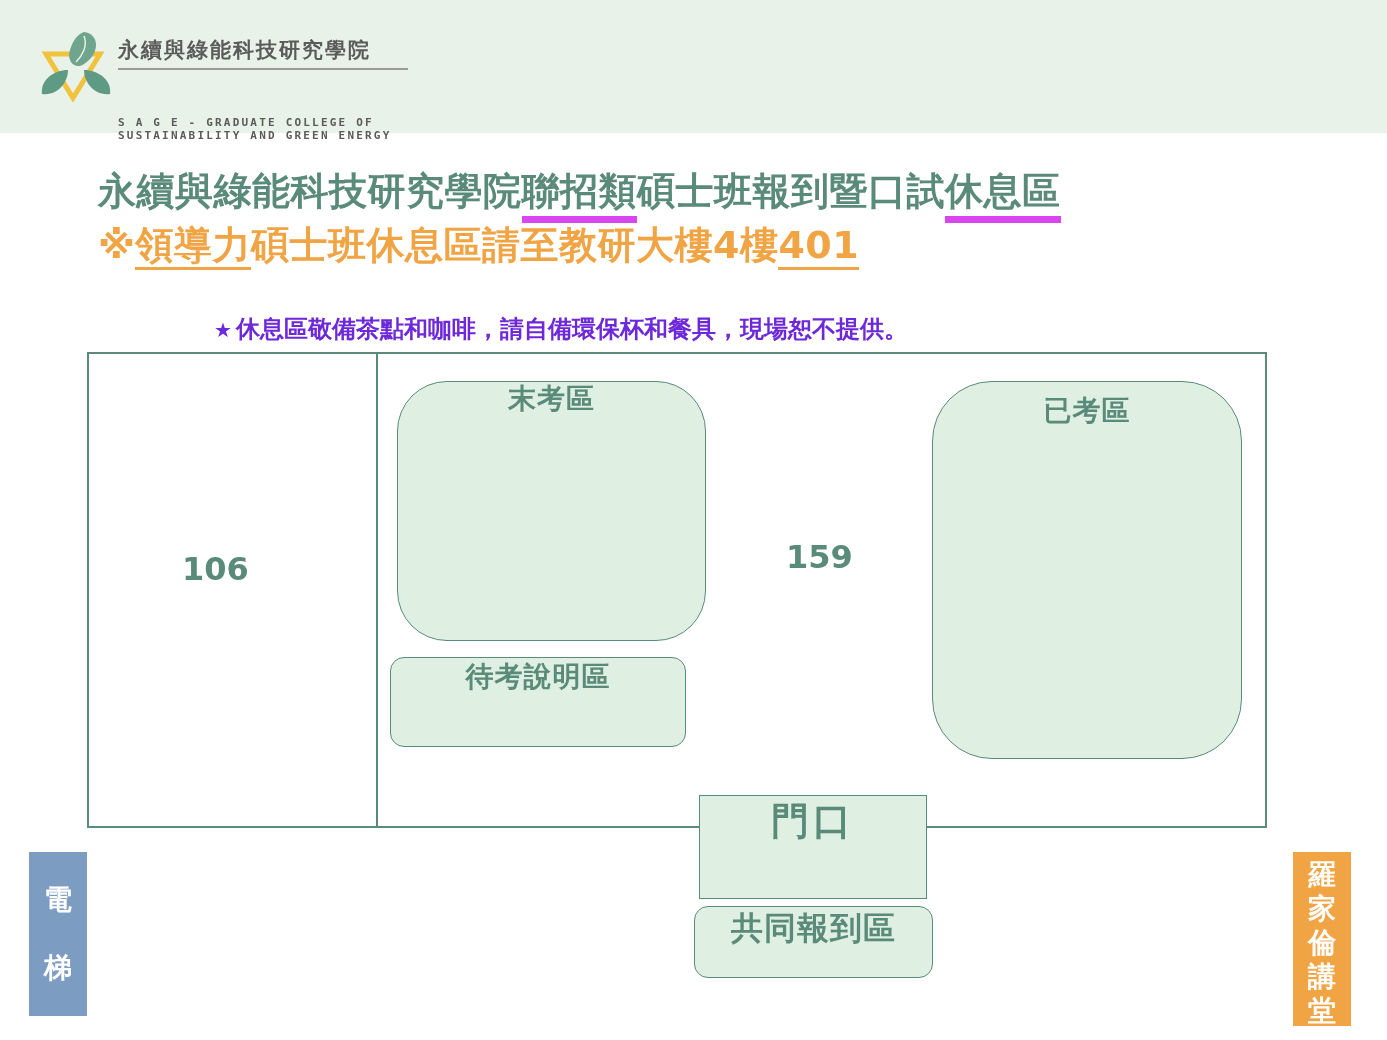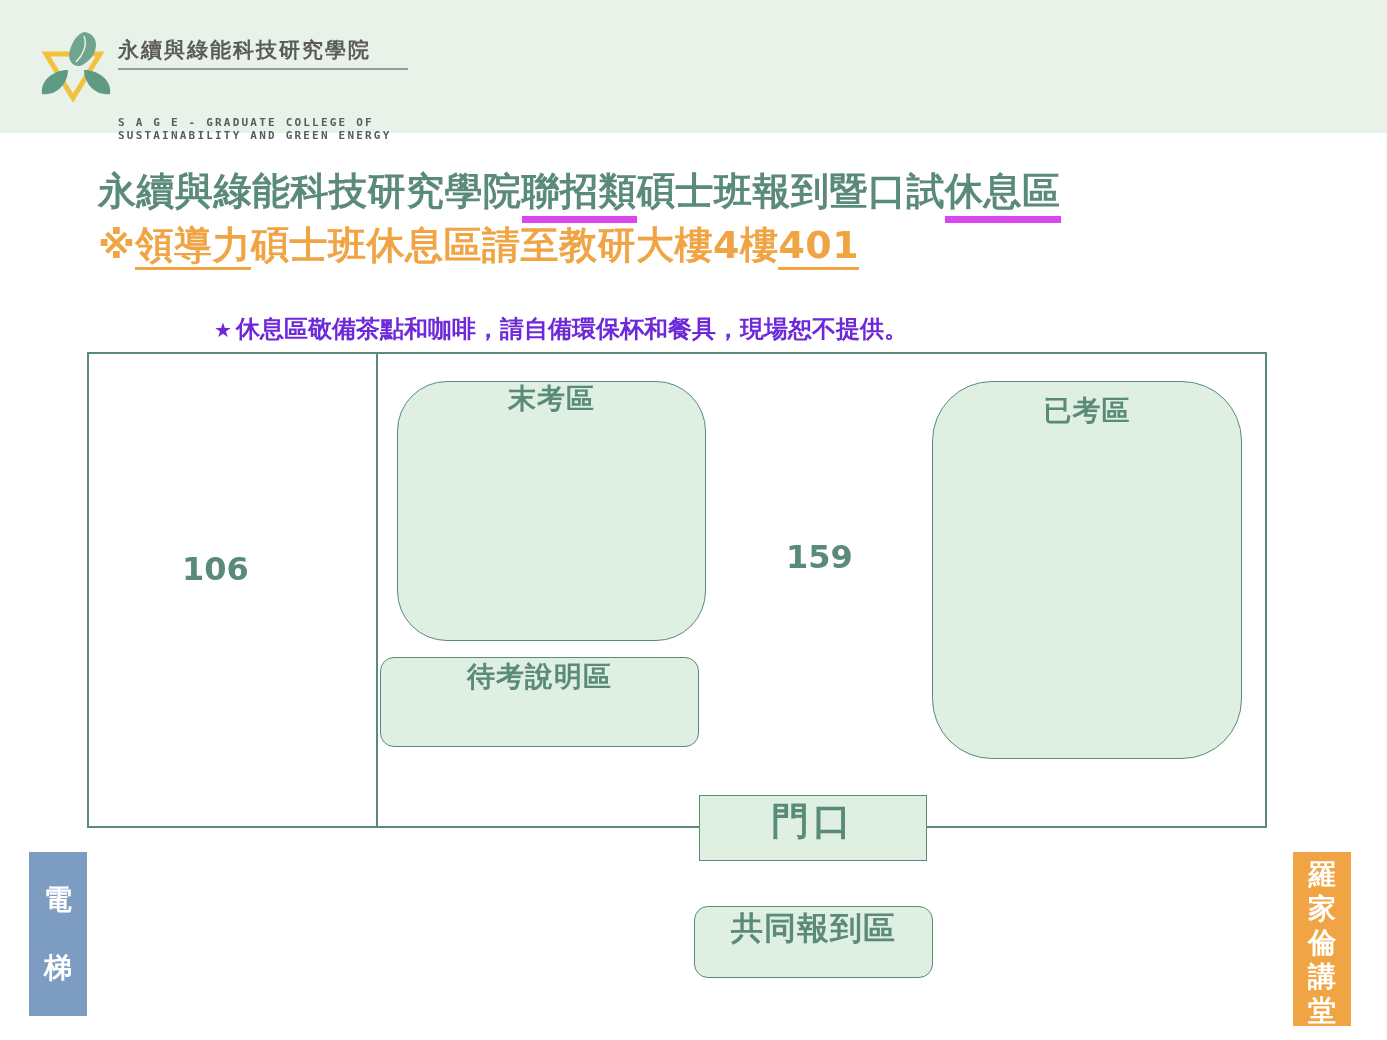--- a/index.html
+++ b/index.html
@@ -23,26 +23,26 @@
 
     .room-outline { position: absolute; left: 87px; top: 352px; width: 1180px; height: 476px; border: 2px solid #5a8a7a; }
     .room-divider { position: absolute; left: 376px; top: 352px; width: 2px; height: 476px; background: #5a8a7a; }
 
     .room-label { position: absolute; font-size: 32px; font-weight: bold; color: #5a8a7a; }
     #room-106 { left: 182px; top: 538px; margin-top: 12px; }
     #room-105 { left: 786px; top: 538px; }
 
     .zone { position: absolute; background: #dff0e2; border: 1.5px solid #5a8a7a; display: flex; align-items: flex-start; justify-content: center; color: #5a8a7a; font-size: 28px; font-weight: bold; letter-spacing: 1px; }
     #zone-not-tested { left: 397px; top: 381px; width: 309px; height: 260px; border-radius: 50px; }
-    #zone-briefing { left: 380px; top: 657px; width: 319px; height: 90px; border-radius: 14px; }
+    #zone-briefing { left: 390px; top: 657px; width: 296px; height: 90px; border-radius: 14px; }
     #zone-tested { left: 932px; top: 381px; width: 310px; height: 378px; border-radius: 60px; padding-top: 12px; }
     #zone-tested span { position: relative; top: -2px; }
     #zone-not-tested span { position: relative; top: -2px; }
 
-    #door { left: 699px; top: 795px; width: 228px; height: 66px; border-radius: 0; font-size: 38px; letter-spacing: 4px; }
+    #door { left: 699px; top: 795px; width: 228px; height: 104px; border-radius: 0; font-size: 38px; letter-spacing: 4px; }
     #checkin { left: 694px; top: 906px; width: 239px; height: 72px; border-radius: 14px; font-size: 32px; }
 
     .side-tag { position: absolute; color: #ffffff; font-weight: bold; display: flex; flex-direction: column; align-items: center; }
     #elevator { left: 29px; top: 852px; width: 58px; height: 164px; background: #7c9cc2; font-size: 28px; justify-content: space-around; padding: 14px 0; }
     #lecture-hall { left: 1293px; top: 852px; width: 58px; height: 174px; background: #f0a444; font-size: 28px; line-height: 34px; padding-top: 6px; }
   </style>
 </head>
 <body>
 
 <div class="header-band"></div>

